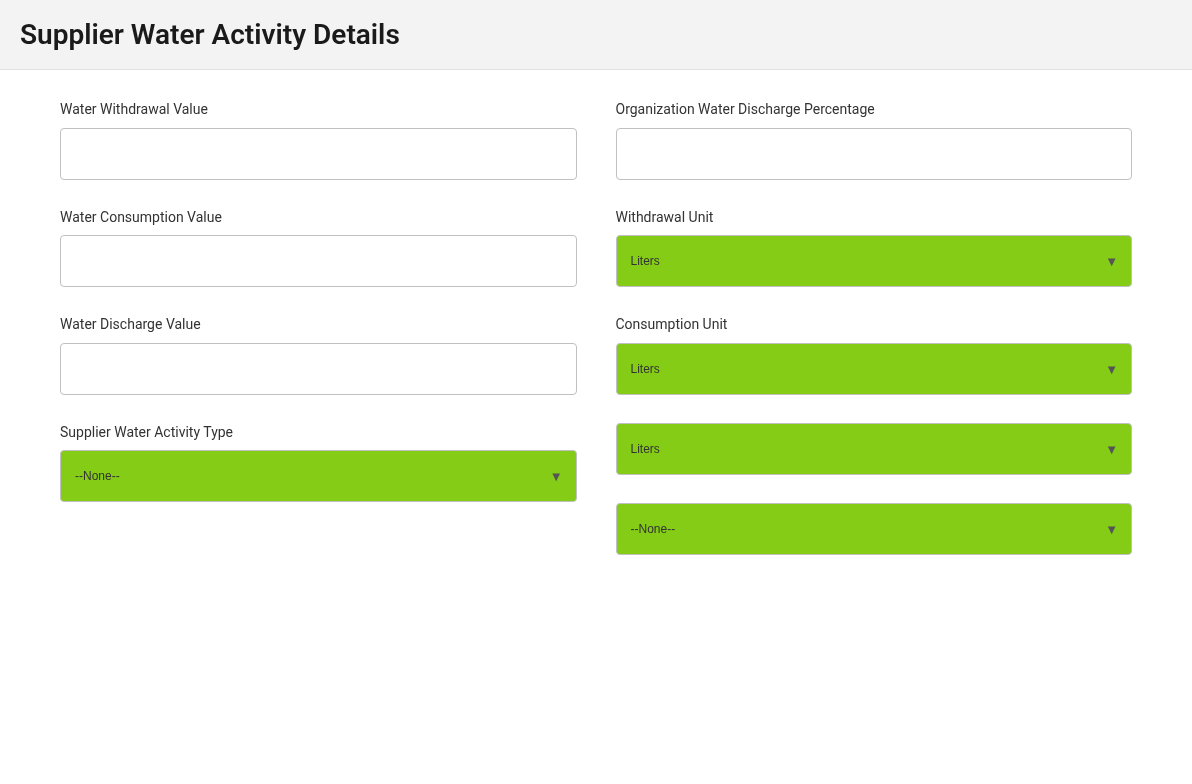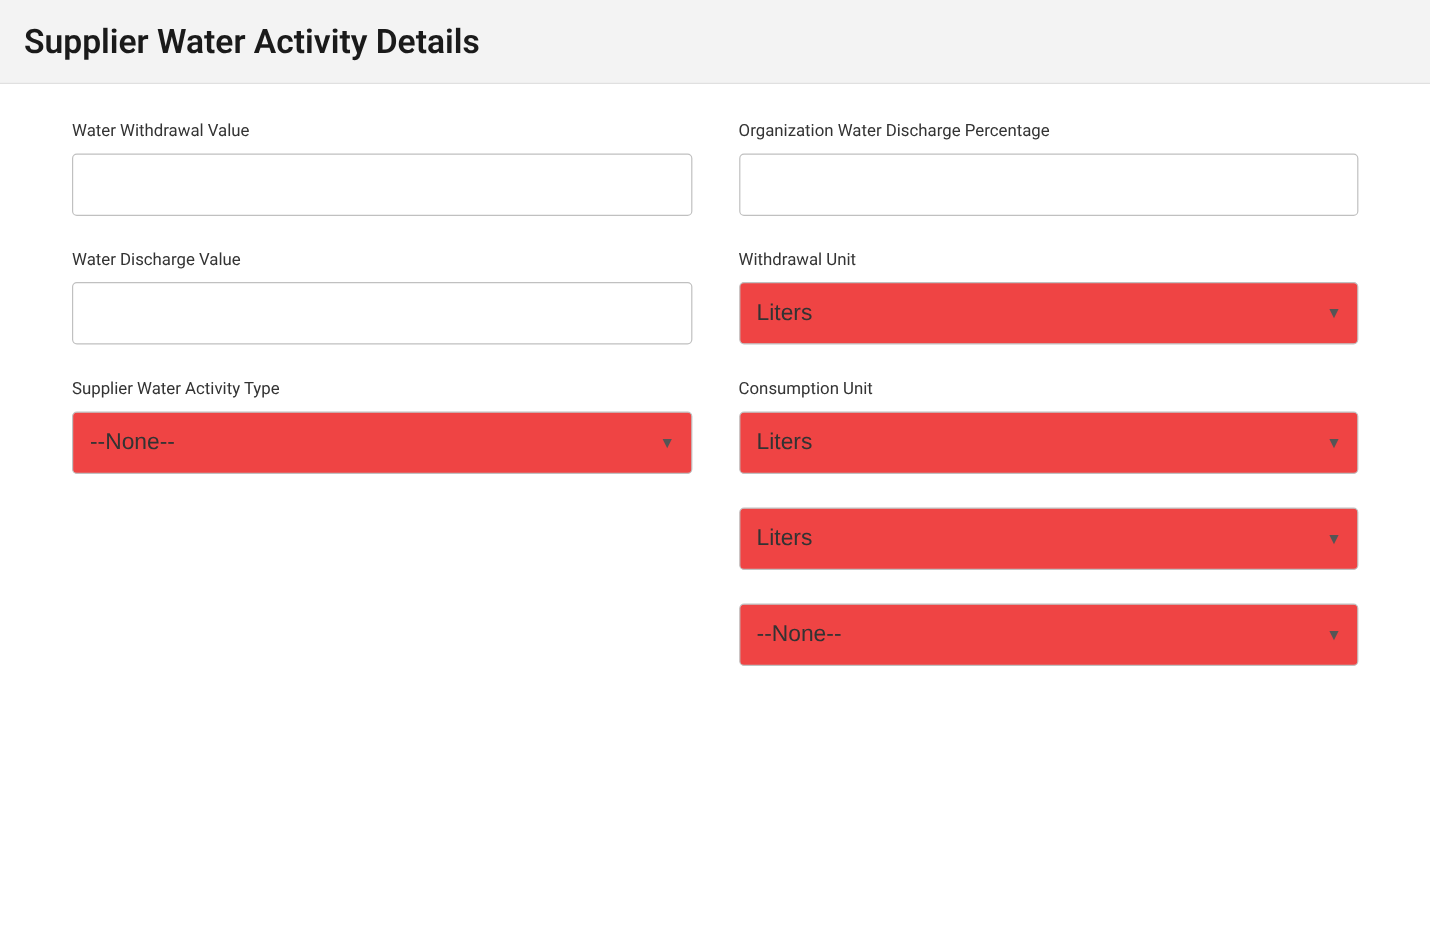--- a/index.html
+++ b/index.html
@@ -69,23 +69,23 @@
       position: relative;
       width: 100%;
     }
 
     .form-select {
       width: 100%;
       height: 52px;
       border: 1px solid #c0c0c0;
       border-radius: 4px;
       padding: 10px 40px 10px 14px;
-      font-size: 19px;
+      font-size: 12px;
       color: #333333;
-      background: #ef4444;
+      background: #84cc16;
       appearance: none;
       -webkit-appearance: none;
       cursor: pointer;
       outline: none;
     }
 
     .select-arrow {
       position: absolute;
       right: 14px;
       top: 50%;
@@ -111,20 +111,24 @@
 <div class="form-container">
   <div class="form-grid">
 
     <div>
 
       <div class="form-group">
         <label class="form-label">Water Withdrawal Value</label>
         <input type="text" class="form-input" value="" style="">
       </div>
 
+      <div class="form-group">
+        <label class="form-label">Water Consumption Value</label>
+        <input type="text" class="form-input" value="" style="">
+      </div>
 
       <div class="form-group">
         <label class="form-label">Water Discharge Value</label>
         <input type="text" class="form-input" value="" style="">
       </div>
 
       <div class="form-group">
         <label class="form-label">Supplier Water Activity Type</label>
         <div class="form-select-wrapper">
           <select class="form-select">

